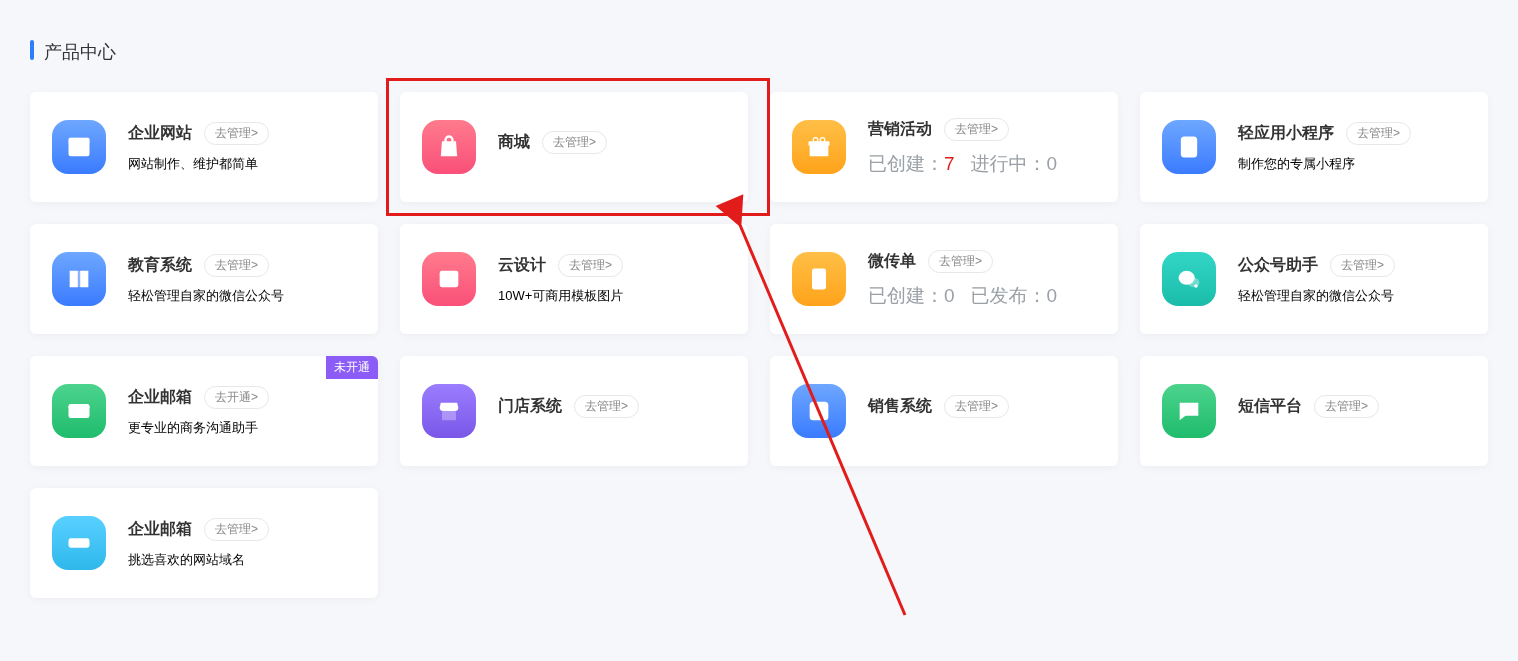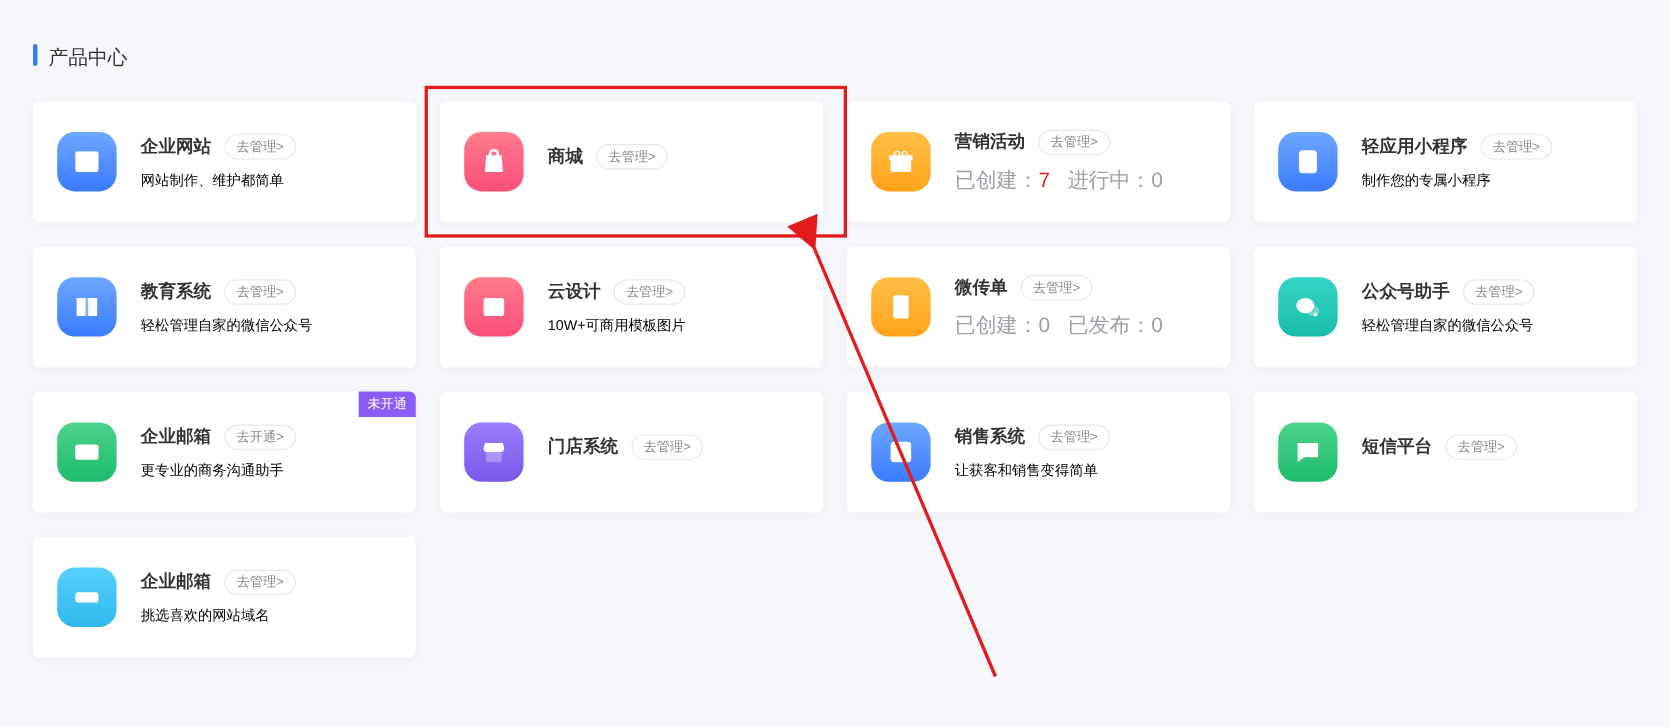--- a/index.html
+++ b/index.html
@@ -271,21 +271,20 @@
             <rect x="7" y="8" width="10" height="2" fill="#fff" opacity=".6"></rect>
             <rect x="7" y="12" width="10" height="2" fill="#fff" opacity=".6"></rect>
             <rect x="7" y="16" width="6" height="2" fill="#fff" opacity=".6"></rect>
           </svg>
       </div>
       <div class="card-body">
         <div class="title-row">
           <h3>销售系统</h3>
           <span class="pill">去管理&gt;</span>
         </div>
-        <div class="desc">让获客和销售变得简单</div>
       </div>
     </div>
 
     <div class="card">
       <div class="iconbox green">
         <svg viewBox="0 0 24 24">
             <path d="M4 5h16v11H9l-5 4V5z"></path>
             <rect x="7" y="9" width="10" height="2" fill="#fff" opacity=".5"></rect>
           </svg>
       </div>

